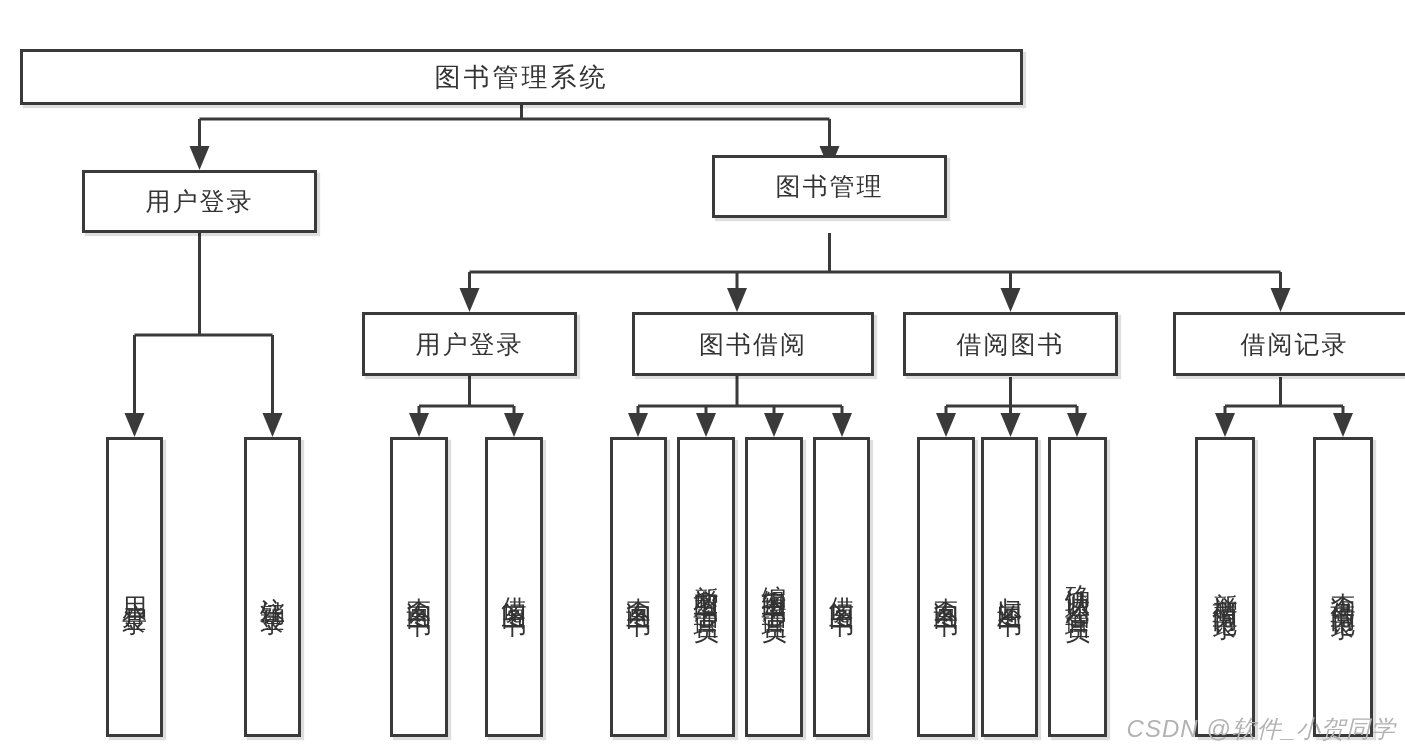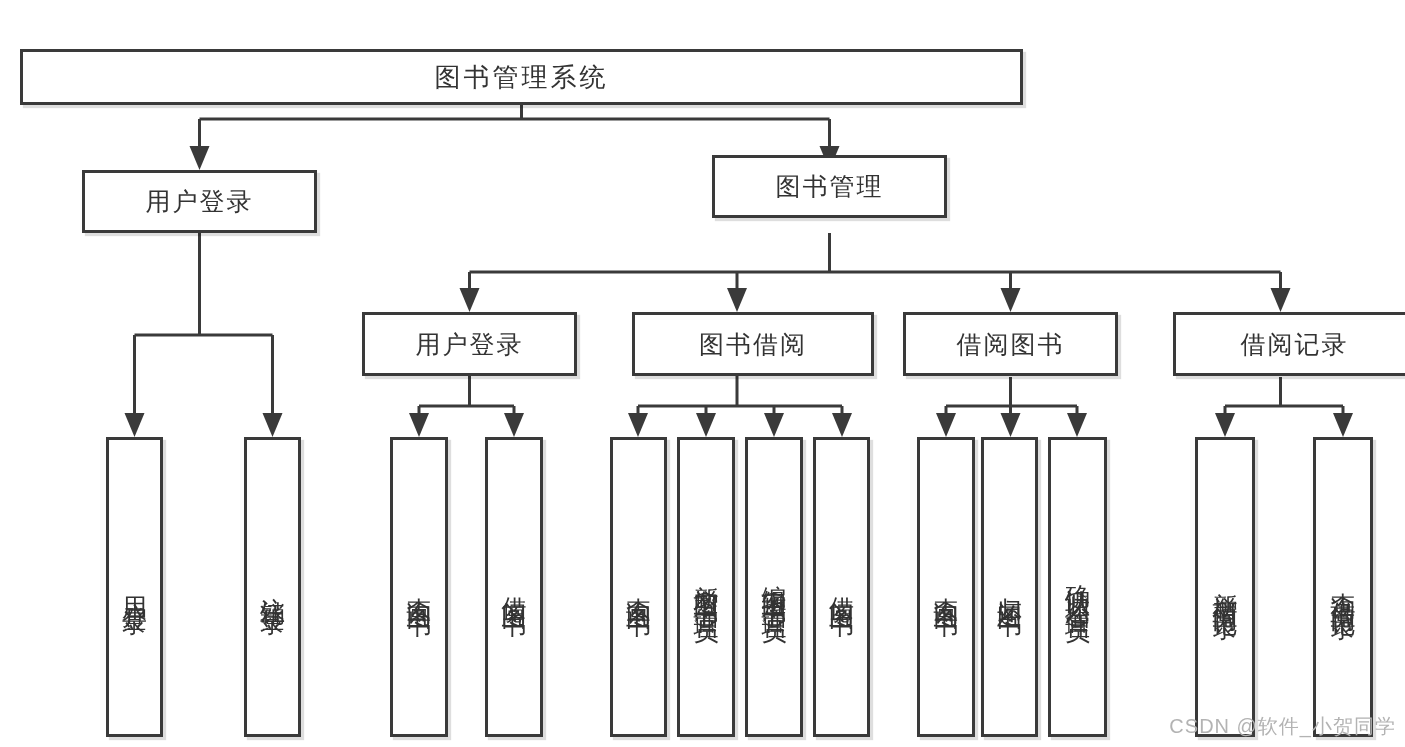--- a/index.html
+++ b/index.html
@@ -19,21 +19,21 @@
     white-space:nowrap;
   }
   .h{font-size:25px;letter-spacing:2px;}
   .rootbox{font-size:26px;letter-spacing:3px;margin-top:36px;}
   .v{
     writing-mode:vertical-rl;text-orientation:mixed;
     font-size:25px;letter-spacing:5px;line-height:1;
   }
   .wm{
     position:absolute;color:var(--wm,#b3b3b3);
-    font-size:20px;letter-spacing:1px;white-space:nowrap;
+    font-size:24px;letter-spacing:1px;white-space:nowrap;font-style:italic;
   }
 </style>
 </head>
 <body>
 
 <div class="stage">
 
   <svg class="wires" width="1405" height="747" viewBox="0 0 1405 747">
 
     <path class="ln" d="M521.5 69 V119 M199.5 119 H829.5 M199.5 119 V148 M829.5 119 V148"></path>

